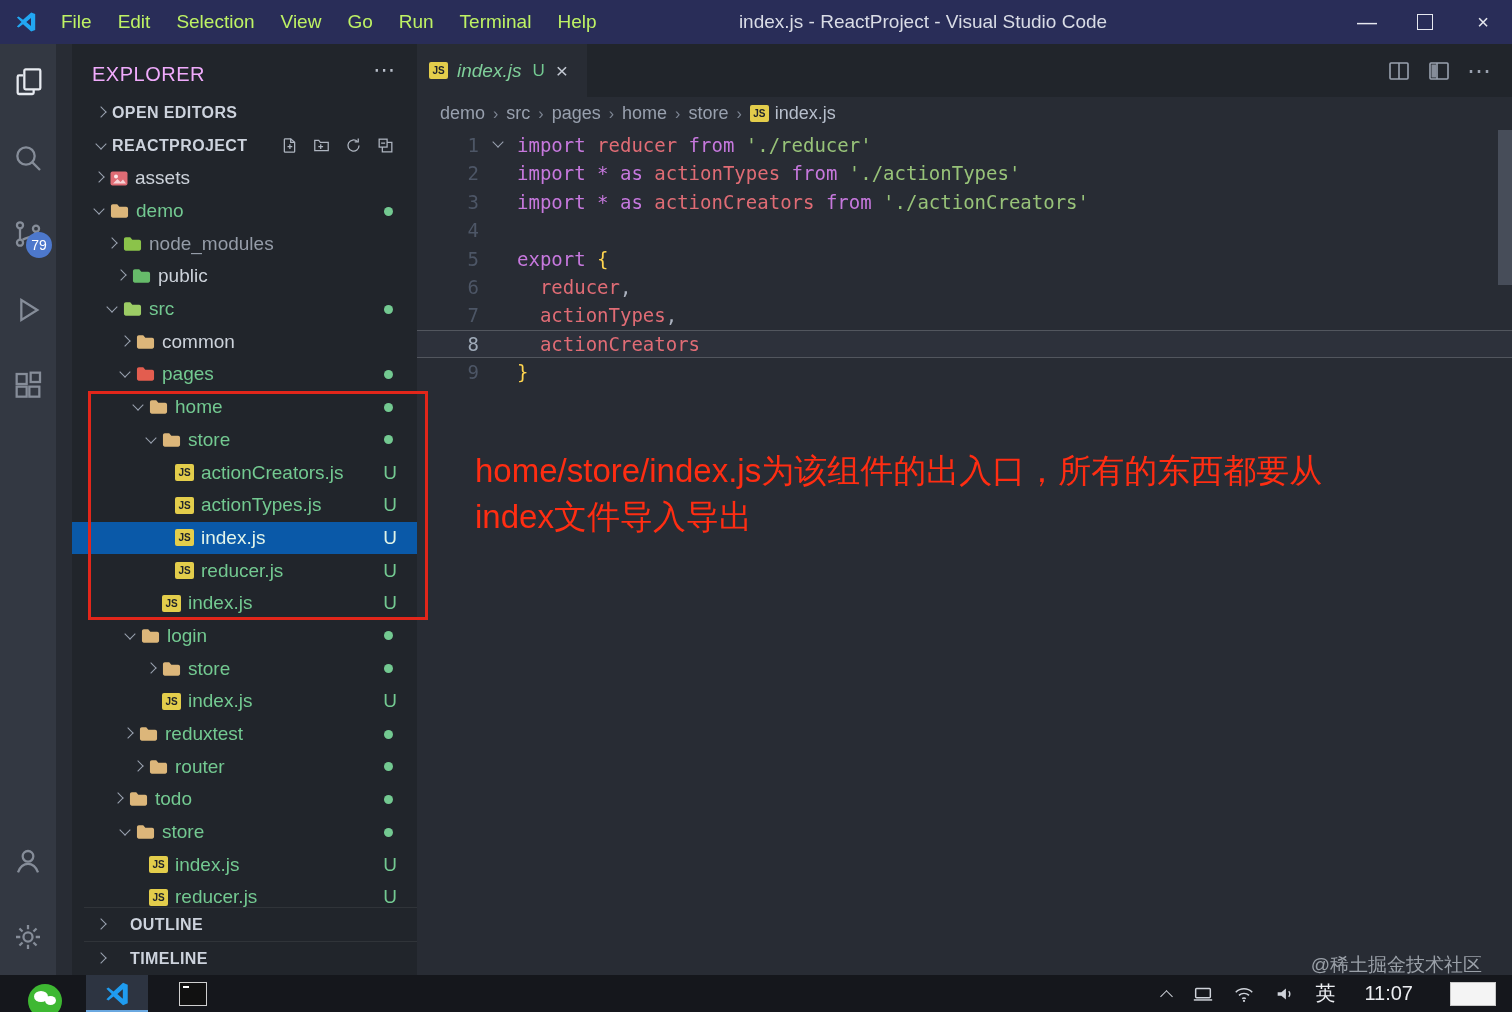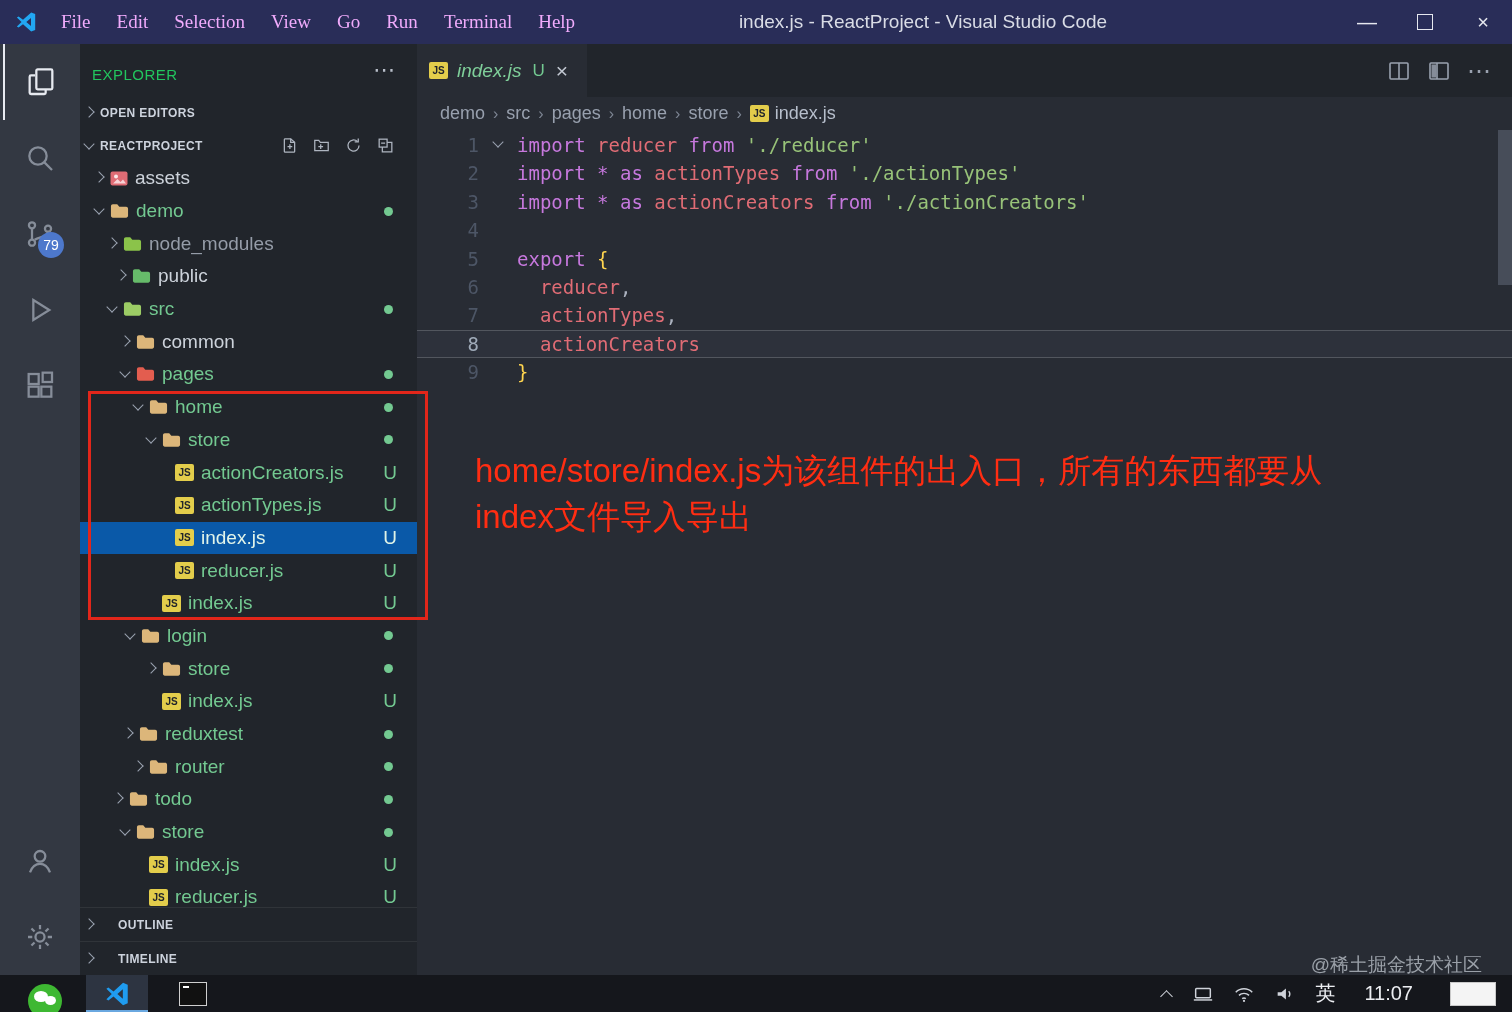--- a/index.html
+++ b/index.html
@@ -6,48 +6,48 @@
   .app{position:relative;width:1512px;height:1012px;overflow:hidden;
        font-family:"Liberation Sans","DejaVu Sans",sans-serif;
        background:#282c34;color:#ccd2da;-webkit-font-smoothing:antialiased;}
   svg{display:block}
 
   
   .titlebar{position:absolute;left:0;top:0;width:1512px;height:44px;background:#292d58;
             display:flex;align-items:center;z-index:30;}
   .vslogo{margin:0 10px 0 14px;}
   .menus{display:flex;align-items:center;height:100%;}
-  .menu-item{padding:0 13px;font-size:19px;color:#f0abfc;line-height:44px;cursor:default;font-family:Liberation Serif, serif;}
+  .menu-item{padding:0 13px;font-size:19px;color:#bef264;line-height:44px;cursor:default;}
   .win-title{position:absolute;left:640px;width:566px;text-align:center;font-size:19px;color:#d9dce6;
              white-space:nowrap;overflow:hidden;}
   .win-controls{position:absolute;right:0;top:0;height:44px;display:flex;}
   .win-btn{width:58px;height:44px;display:flex;align-items:center;justify-content:center;
            color:#e6e8ef;font-size:20px;}
   .max-glyph{width:14px;height:14px;border:1.6px solid #e6e8ef;}
 
   
-  .activitybar{position:absolute;left:0;top:44px;width:80px;height:931px;background:#333842;
+  .activitybar{position:absolute;left:0;top:44px;width:56px;height:931px;background:#333842;
                display:flex;flex-direction:column;align-items:center;z-index:20;}
   .act-item{width:72px;height:76px;display:flex;align-items:center;justify-content:center;position:relative;}
   .act-item svg{stroke:#868d99;fill:none;stroke-width:1.7;}
   .act-item.active{border-left:2px solid #e7eaf0;}
   .act-item.active svg{stroke:#e7eaf0;}
   .act-badge{position:absolute;right:12px;bottom:14px;min-width:26px;height:26px;border-radius:13px;
              background:#4d78cc;color:#fff;font-size:14px;display:flex;align-items:center;justify-content:center;
              padding:0 4px;box-sizing:border-box;}
   .act-bottom{margin-top:auto;}
 
   
   .sidebar{position:absolute;left:72px;top:44px;width:345px;height:931px;background:#21252b;
            display:flex;flex-direction:column;overflow:hidden;z-index:10;}
   .sb-title{height:52px;display:flex;align-items:center;padding:0 20px;flex:none;}
-  .sb-title-text{font-size:15px;color:#22c55e;letter-spacing:.5px;margin-top:8px;}
+  .sb-title-text{font-size:20px;color:#f0abfc;letter-spacing:.5px;margin-top:8px;}
   .sb-more{margin-left:auto;color:#b9bfca;font-size:22px;letter-spacing:2px;}
-  .section-row{height:33px;display:flex;align-items:center;padding:0 8px;flex:none;font-size:12px;
-               font-weight:700;color:#cdd3dd;letter-spacing:.4px;}
+  .section-row{height:33px;display:flex;align-items:center;padding:0 8px;flex:none;font-size:16px;
+               font-weight:700;color:#cdd3dd;letter-spacing:.4px;margin-left:12px;}
   .section-row.bordered{border-top:1px solid rgba(255,255,255,.07);gap:18px;}
   .sect-actions{margin-left:auto;display:flex;gap:13px;padding-right:14px;}
   .sect-actions svg{stroke:#aeb5c0;fill:none;stroke-width:1.6;}
 
   .chev{width:20px;height:20px;position:relative;flex:0 0 20px;}
   .chev.right::before,.chev.down::before{content:"";position:absolute;width:7px;height:7px;
       border:solid #9aa2b0;border-width:0 1.8px 1.8px 0;left:5px;top:5px;}
   .chev.right::before{transform:rotate(-45deg);}
   .chev.down::before{transform:rotate(45deg);top:4px;}
 

